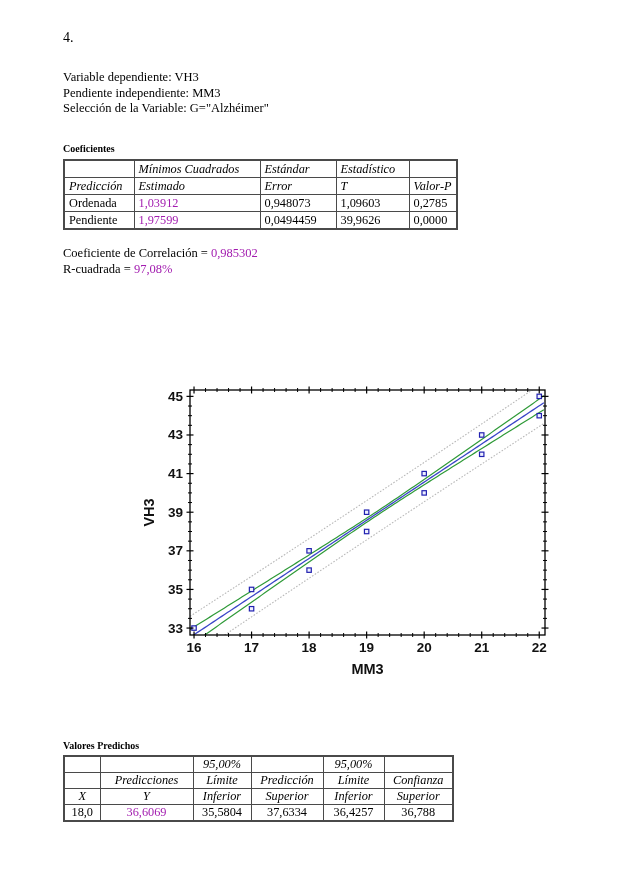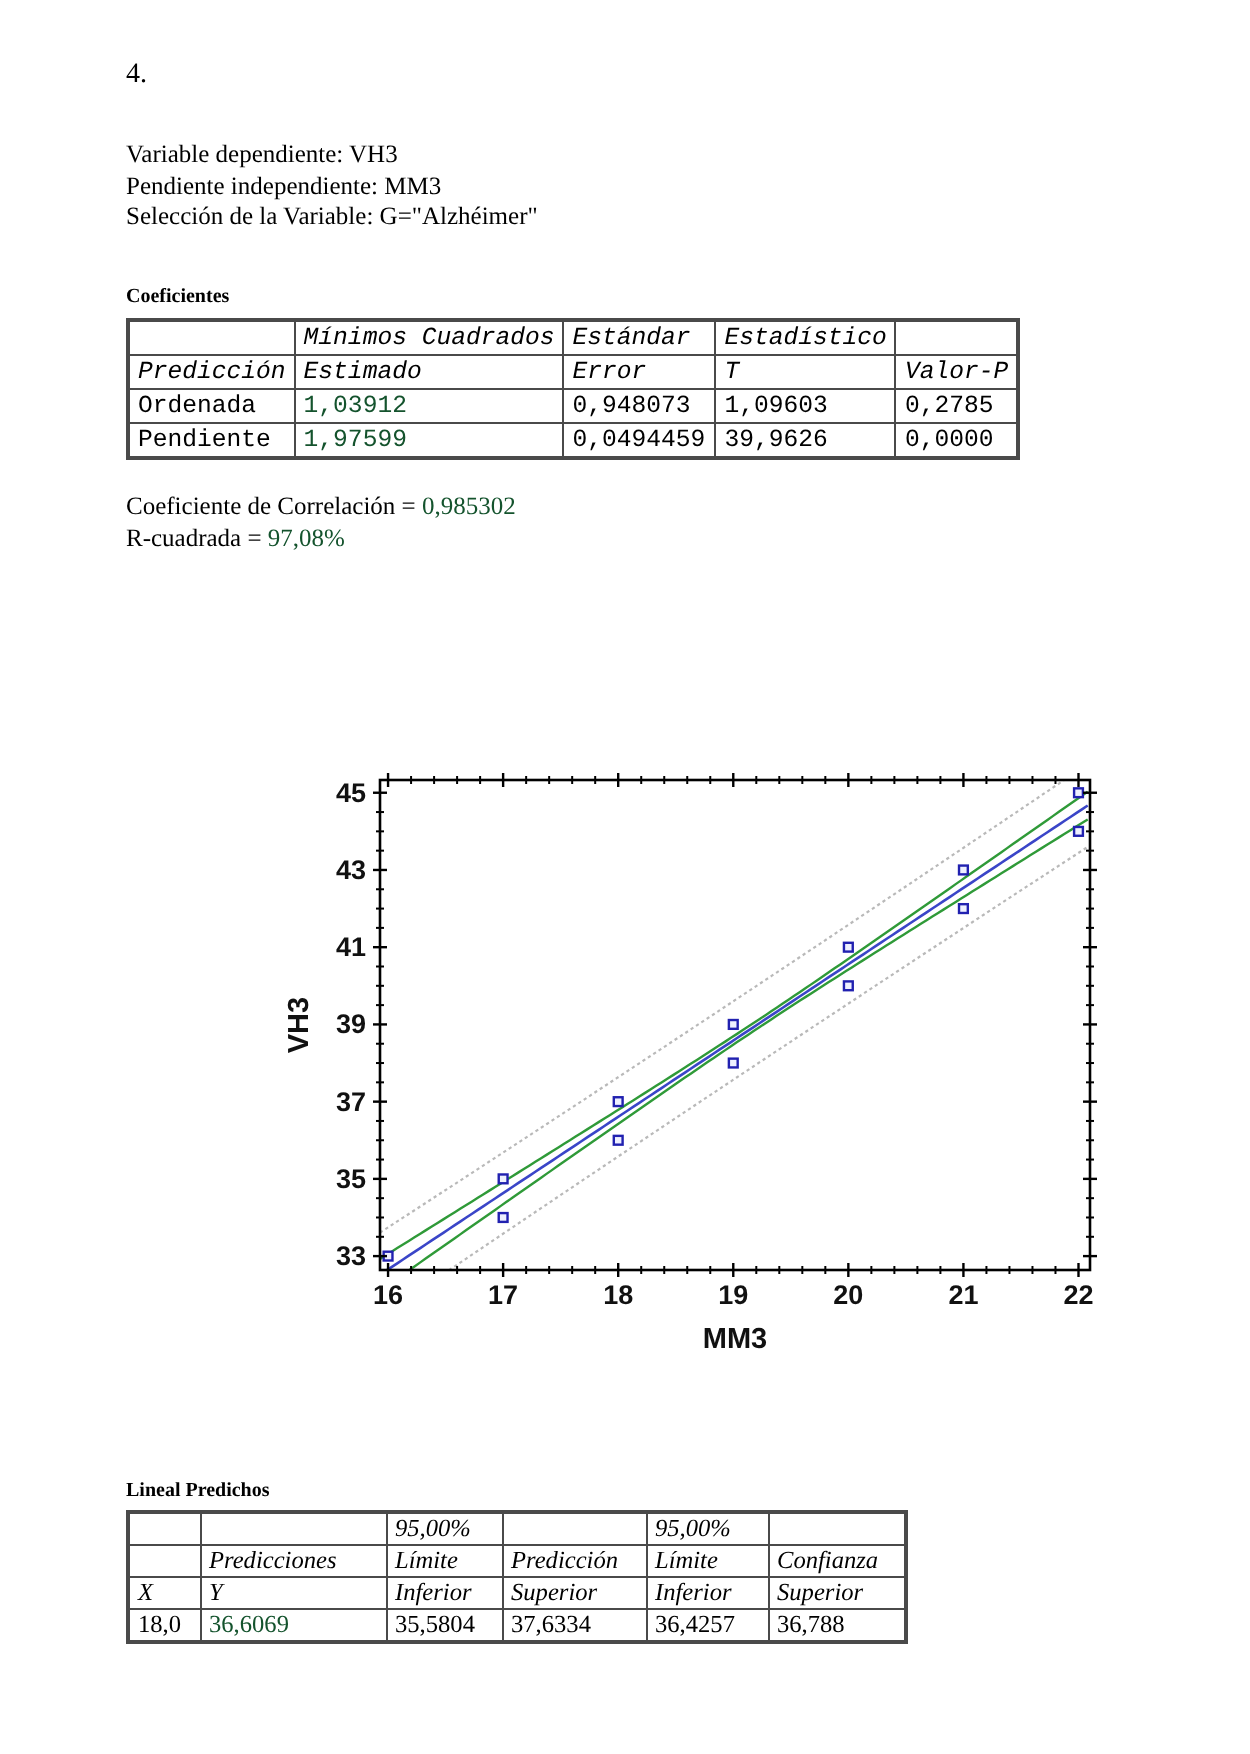--- a/index.html
+++ b/index.html
@@ -4,38 +4,38 @@
 <style>
   html,body{margin:0;padding:0;background:#ffffff;}
   #page{
     position:relative;width:625px;height:877px;background:#ffffff;
     font-family:"Liberation Serif","DejaVu Serif",serif;color:#000;
     overflow:hidden;
   }
   .abs{position:absolute;}
   #section-number{left:63px;top:30px;font-size:14px;}
   #intro{left:63px;top:70px;font-size:12.5px;line-height:15.5px;}
-  .red{color:#14532d;}
+  .red{color:#a21caf;}
   .bold-head{font-weight:bold;font-size:10px;}
   #coef-heading{left:63px;top:143px;}
   #pred-heading{left:63px;top:740px;}
   table.stat{
     border-collapse:collapse;table-layout:fixed;
     font-size:12.3px;background:#fff;
   }
   table.stat td{
     border:1px solid #4a4a4a;padding:0 4px;height:16px;
     overflow:hidden;white-space:nowrap;vertical-align:middle;
   }
   table.stat{border:2px solid #4a4a4a;}
   td.it{font-style:italic;}
   #coef-table{left:63px;top:159px;}
-  #coef-table td{height:16px;font-family:Liberation Mono, monospace;}
+  #coef-table td{height:16px;}
   #pred-table{left:63px;top:755px;}
-  #pred-table td{height:13.5px;}
+  #pred-table td{height:13.5px;text-align:center;}
   #corr-block{left:63px;top:246px;font-size:12.5px;line-height:15.5px;}
   #chart-titles{
     left:140px;top:330px;width:455px;text-align:center;
     font-family:"Liberation Sans","DejaVu Sans",sans-serif;
     font-weight:bold;font-size:14.5px;line-height:20px;color:#111;
   }
   #chart-wrap{left:130px;top:383px;width:455px;height:300px;}
   svg text{
     font-family:"Liberation Sans","DejaVu Sans",sans-serif;
     font-weight:bold;fill:#111;
@@ -258,21 +258,21 @@
         <text x="53" y="172.3234830575256" text-anchor="end" font-size="13.5">37</text>
         <text x="53" y="133.71040189125296" text-anchor="end" font-size="13.5">39</text>
         <text x="53" y="95.09732072498028" text-anchor="end" font-size="13.5">41</text>
         <text x="53" y="56.48423955870762" text-anchor="end" font-size="13.5">43</text>
         <text x="53" y="17.871158392434957" text-anchor="end" font-size="13.5">45</text>
         <text x="237.5" y="291" text-anchor="middle" font-size="14.5">MM3</text>
         <text transform="translate(24,129.5) rotate(-90)" text-anchor="middle" font-size="14.5">VH3</text>
       </svg>
   </div>
 
-  <div id="pred-heading" class="abs bold-head">Lineal Predichos</div>
+  <div id="pred-heading" class="abs bold-head">Valores Predichos</div>
 
   <table id="pred-table" class="abs stat">
     <colgroup>
       <col style="width:36px">
         <col style="width:93px">
         <col style="width:58px">
       <col style="width:72px">
         <col style="width:61px">
         <col style="width:69px">
     </colgroup>

